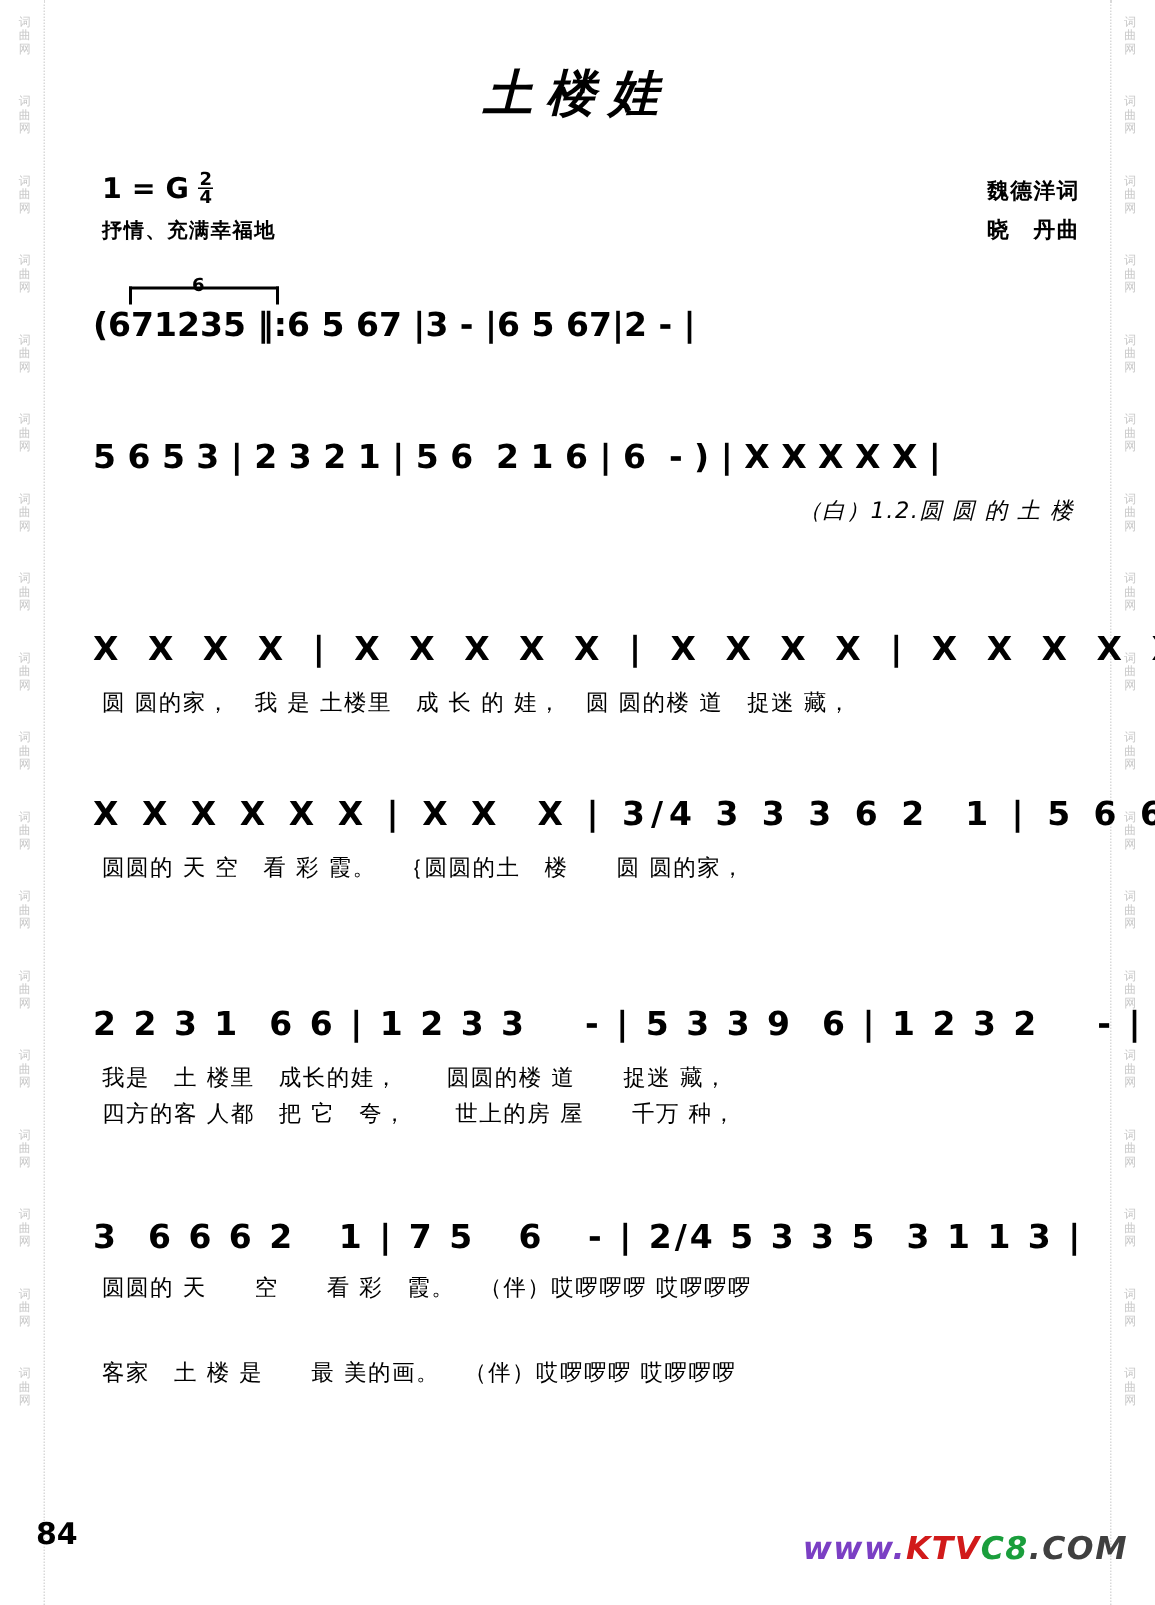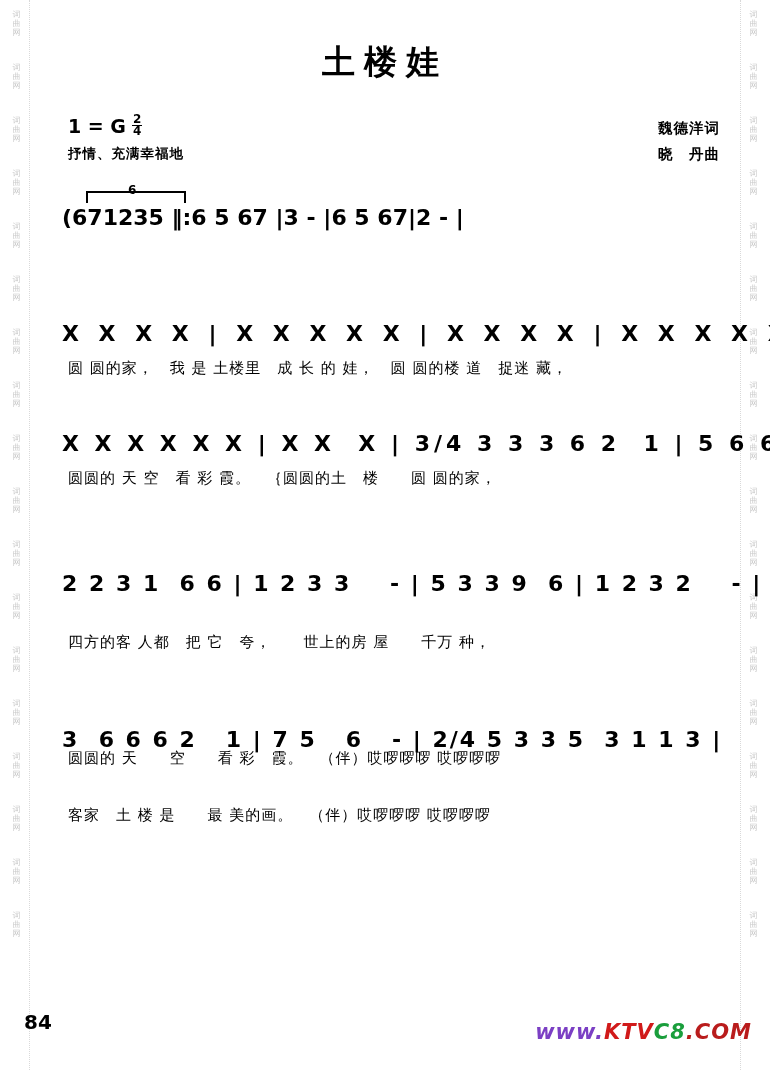--- a/index.html
+++ b/index.html
@@ -33,20 +33,21 @@
     position:absolute;left:40px;right:40px;top:0;bottom:0;
   }
   .title{
     text-align:center;
     font-size:33px;
     font-weight:bold;
     letter-spacing:9px;
     color:#000;
     margin-top:40px;
     font-family:"DejaVu Sans","Liberation Sans",sans-serif;
+    font-style:italic;
   }
   .meta{
     position:relative;
     height:62px;
     margin-top:30px;
   }
   .key-sig{
     position:absolute;left:28px;top:0;
     font-size:19px;font-weight:bold;
     display:flex;align-items:flex-start;gap:6px;
@@ -95,21 +96,21 @@
     font-size:20px;font-weight:bold;
   }
   .site{
     position:absolute;right:18px;bottom:26px;
     font-size:21px;font-weight:bold;font-style:italic;
     letter-spacing:1px;
   }
   .site .c1{color:#7b3fc4;}
   .site .c2{color:#d11a1a;}
   .site .c3{color:#1a9e3c;}
-  .site .c4{color:#b91c1c;}
+  .site .c4{color:#404040;}
   .abs{position:absolute;}
 </style>
 </head>
 <body>
 
 <div class="page">
 
   <div class="wm-strip left">
     <div class="wm-cell">词
 曲
@@ -243,38 +244,43 @@
       </div>
     </div>
 
     <div class="system" style="height:88px;">
       <div class="notes abs" style="left:22px;top:14px;">(671235 ‖:6 5 67 |3 - |6 5 67|2 - |</div>
 
       <div class="abs" style="left:46px;top:6px;width:96px;height:10px;border-top:2px solid #000;border-left:2px solid #000;border-right:2px solid #000;"></div>
       <div class="abs" style="left:88px;top:-2px;font-size:12px;font-weight:bold;">6</div>
     </div>
 
+    <div class="system" style="height:92px;">
+      <div class="notes abs" style="left:22px;top:6px;">5 6 5 3 | 2 3 2 1 | 5 6  2 1 6 | 6  - ) | X X X X X |</div>
+      <div class="lyr abs ital" style="right:14px;top:48px;font-size:15px;">（白）1.2.圆 圆 的 土 楼</div>
+    </div>
 
     <div class="system" style="height:92px;margin-top:40px;">
       <div class="notes abs" style="left:22px;top:2px;letter-spacing:6px;">X X X X | X X X X X | X X X X | X X X X X | X X X |</div>
       <div class="lyr abs" style="left:28px;top:44px;">圆 圆的家，　我 是 土楼里　成 长 的 娃，　圆 圆的楼 道　捉迷 藏，</div>
     </div>
 
     <div class="system" style="height:104px;margin-top:18px;">
       <div class="notes abs" style="left:22px;top:2px;letter-spacing:4px;">X X X X X X | X X  X | 3/4 3 3 3 6 2  1 | 5 6 6 6  - |</div>
       <div class="lyr abs" style="left:28px;top:44px;">圆圆的 天 空　看 彩 霞。　｛圆圆的土　楼　　圆 圆的家，</div>
     </div>
 
     <div class="system" style="height:104px;margin-top:36px;">
       <div class="notes abs" style="left:22px;top:2px;letter-spacing:2px;">2 2 3 1  6 6 | 1 2 3 3    - | 5 3 3 9  6 | 1 2 3 2    - |</div>
+      <div class="lyr abs" style="left:28px;top:44px;">我是　土 楼里　成长的娃，　　圆圆的楼 道　　捉迷 藏，</div>
       <div class="lyr abs" style="left:28px;top:68px;">四方的客 人都　把 它　夸，　　世上的房 屋　　千万 种，</div>
     </div>
 
     <div class="system" style="height:104px;margin-top:36px;">
-      <div class="notes abs" style="left:22px;top:18px;letter-spacing:2px;">3  6 6 6 2   1 | 7 5   6   - | 2/4 5 3 3 5  3 1 1 3 |</div>
+      <div class="notes abs" style="left:22px;top:4px;letter-spacing:2px;">3  6 6 6 2   1 | 7 5   6   - | 2/4 5 3 3 5  3 1 1 3 |</div>
       <div class="lyr abs" style="left:28px;top:44px;">圆圆的 天　　空　　看 彩　霞。　（伴）哎啰啰啰 哎啰啰啰</div>
       <div class="lyr abs" style="left:28px;top:68px;margin-top:33px;">客家　土 楼 是　　最 美的画。　（伴）哎啰啰啰 哎啰啰啰</div>
     </div>
 
   </div>
 
   <div class="footer-num">84</div>
 
   <div class="site">
     <span class="c1">www.</span><span class="c2">KTV</span><span class="c3">C8</span><span class="c4">.COM</span>

